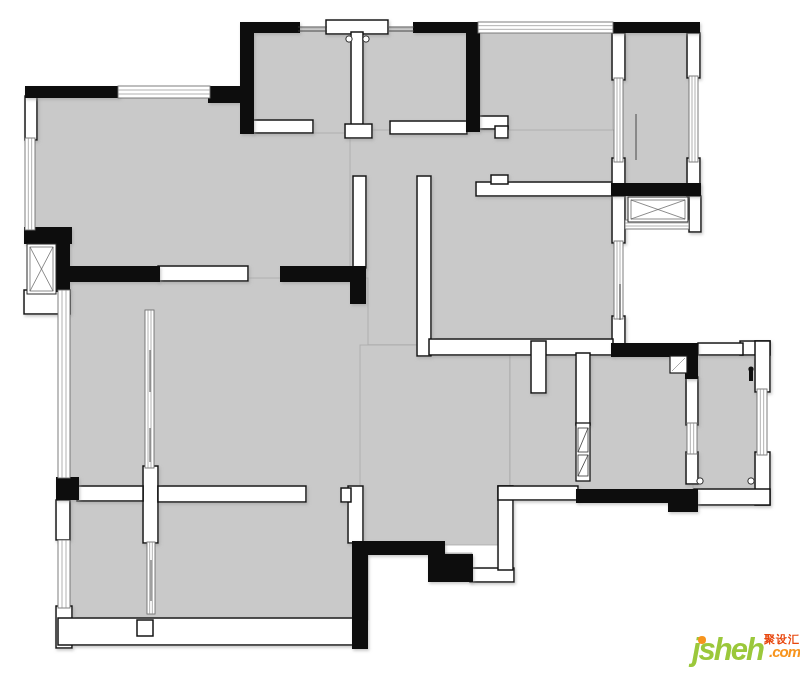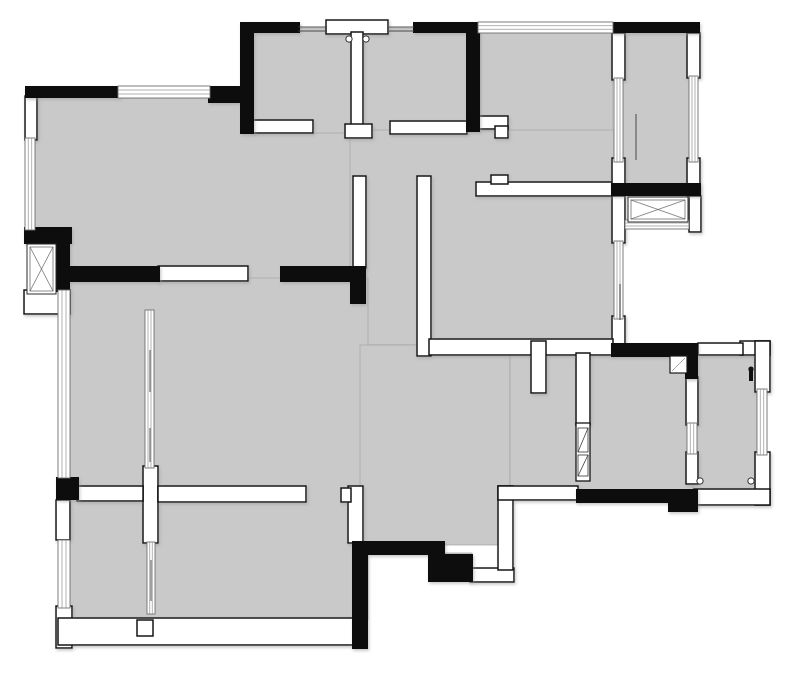--- a/index.html
+++ b/index.html
@@ -182,13 +182,19 @@
         <circle cx="366" cy="39" r="3.2" fill="#ffffff" stroke="#2a2a2a" stroke-width="1"></circle>
         <circle cx="700" cy="481" r="3.2" fill="#ffffff" stroke="#2a2a2a" stroke-width="1"></circle>
         <circle cx="751" cy="481" r="3.2" fill="#ffffff" stroke="#2a2a2a" stroke-width="1"></circle>
       </g>
       <g>
         <circle cx="751" cy="369" r="2.6" fill="#101010"></circle>
         <rect x="749" y="371" width="4" height="10" fill="#101010" stroke="none" stroke-width="0"></rect>
       </g>
     </svg>
 
+  <div id="watermark">
+    <span id="wm-logo" style="color: rgb(155, 200, 59);">jsheh</span>
+    <span id="wm-dot" style="background: rgb(247, 148, 29);"></span>
+    <span id="wm-cn" style="color: rgb(232, 71, 14);">聚设汇</span>
+    <span id="wm-com" style="color: rgb(247, 148, 29);">.com</span>
+  </div>
 </div>
 
 </body></html>

